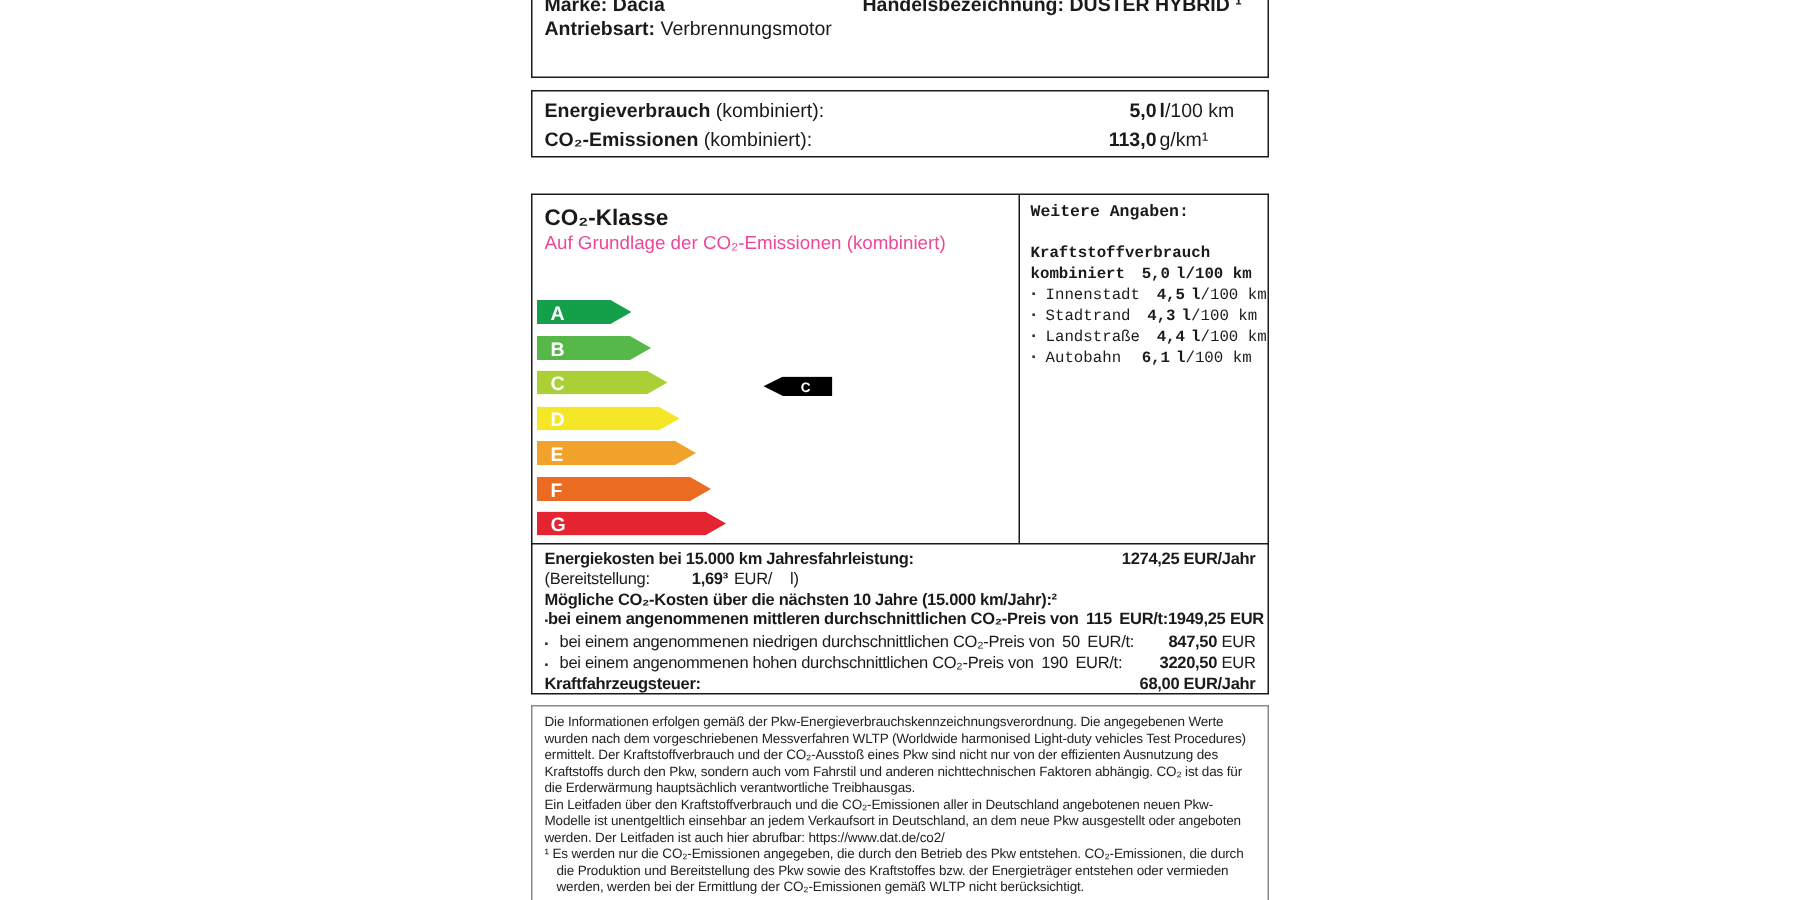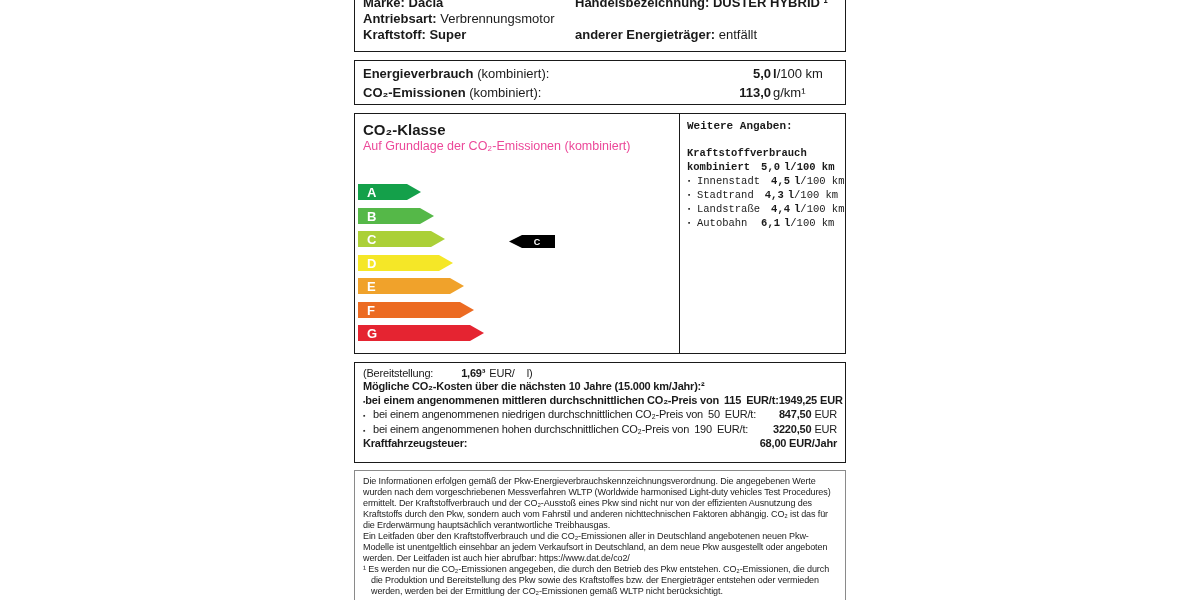--- a/index.html
+++ b/index.html
@@ -16,21 +16,21 @@
   .veh-col2 { flex:1; }
 
   
   #box-consumption { top:60px; height:45px; padding:3px 8px; font-size:13px; line-height:19px; }
   .cons-row { display:flex; align-items:baseline; }
   .cons-label { flex:1; }
   .cons-val { width:52px; text-align:right; font-weight:bold; }
   .cons-unit { width:66px; text-align:left; padding-left:2px; }
 
   
-  #box-co2class { top:113px; height:241px; }
+  #box-co2class { top:129px; height:241px; }
   .co2-left { position:absolute; left:0; top:0; bottom:0; right:166px; }
   .co2-title { padding:7px 0 0 8px; font-size:15px; font-weight:bold; }
   .co2-sub { padding:1px 0 0 8px; font-size:12.5px; color:#ec4899; }
   .class-arrow { position:absolute; left:3px; height:16px; color:#fff; font-size:13px; font-weight:bold;
                  display:flex; align-items:center; padding-left:9px;
                  clip-path:polygon(0 0, calc(100% - 14px) 0, 100% 50%, calc(100% - 14px) 100%, 0 100%); }
   .marker { position:absolute; left:154px; top:121px; width:46px; height:13px; background:#000;
             clip-path:polygon(0 50%, 13px 0, 100% 0, 100% 100%, 13px 100%);
             display:flex; align-items:center; justify-content:center; padding-left:10px;
             color:#fff; font-size:9px; font-weight:bold; }
@@ -72,30 +72,20 @@
         <span class="b">Handelsbezeichnung:</span>
         <span class="b">DUSTER HYBRID ¹</span>
       </div>
     </div>
     <div class="veh-row">
       <div>
         <span class="b">Antriebsart:</span>
         <span>Verbrennungsmotor</span>
       </div>
     </div>
-    <div class="veh-row">
-      <div class="veh-col1">
-        <span class="b">Kraftstoff:</span>
-        <span class="b">Super</span>
-      </div>
-      <div class="veh-col2">
-        <span class="b">anderer Energieträger:</span>
-        <span>entfällt</span>
-      </div>
-    </div>
   </div>
 
   <div class="box" id="box-consumption">
     <div class="cons-row">
       <span class="cons-label"><span class="b">Energieverbrauch</span><span> (kombiniert):</span></span>
       <span class="cons-val">5,0</span>
       <span class="cons-unit"><span class="b">l</span><span>/100 km</span></span>
     </div>
     <div class="cons-row">
       <span class="cons-label"><span class="b">CO₂-Emissionen</span><span> (kombiniert):</span></span>
@@ -163,20 +153,25 @@
         <span class="bullet">▪</span>
         <span>Autobahn</span>
         <span class="wa-val">6,1</span>
         <span class="wa-unit"><span class="b">l</span><span>/100 km</span></span>
       </div>
     </div>
   </div>
 
   <div class="box" id="box-costs">
     <div class="cost-row">
+      <span class="b">Energiekosten bei 15.000 km Jahresfahrleistung:</span>
+      <span class="spacer"></span>
+      <span class="b">1274,25 EUR/Jahr</span>
+    </div>
+    <div class="cost-row">
       <span>(Bereitstellung:</span>
       <span class="b" style="margin-left:28px">1,69³</span>
       <span style="margin-left:4px">EUR/</span>
       <span style="margin-left:12px">l)</span>
     </div>
     <div class="cost-row b">Mögliche CO₂-Kosten über die nächsten 10 Jahre (15.000 km/Jahr):²</div>
     <div class="cost-row b">
       <span class="scn-bullet">▪</span>
       <span>bei einem angenommenen mittleren durchschnittlichen CO₂-Preis von</span>
       <span class="scn-price">115</span>

